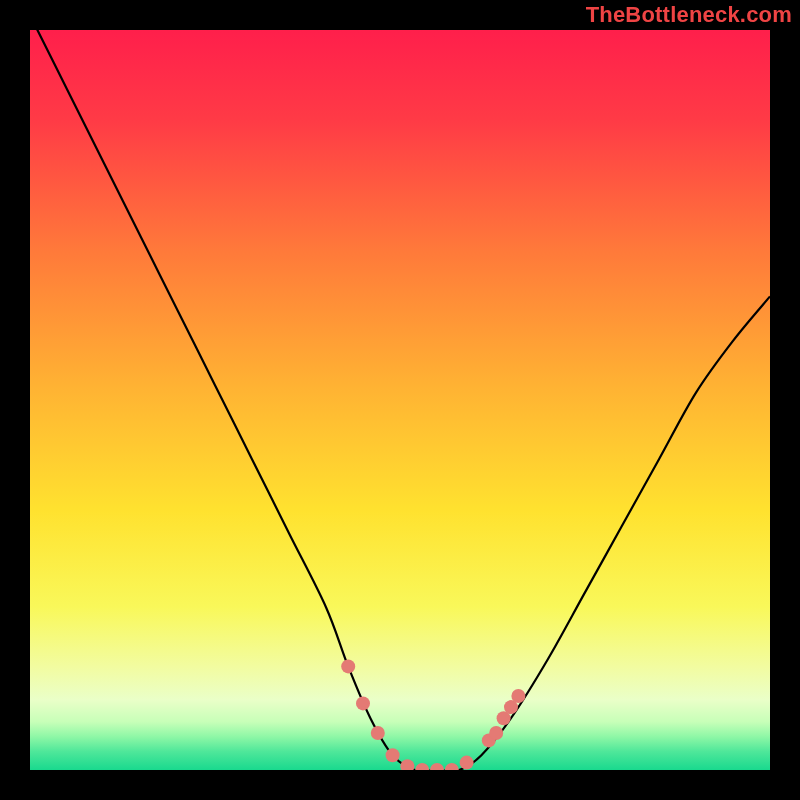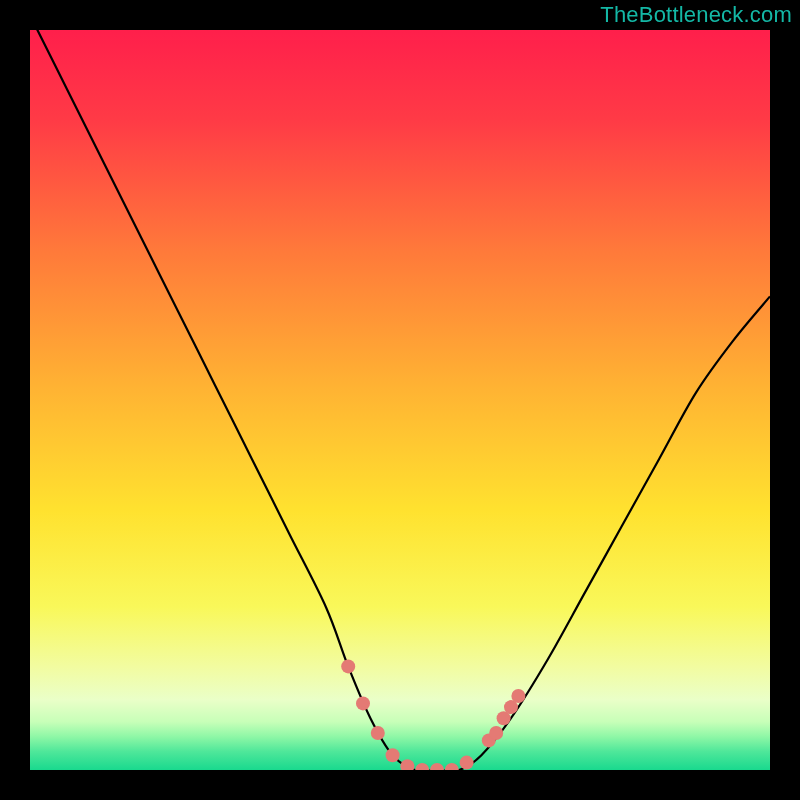--- a/index.html
+++ b/index.html
@@ -16,23 +16,23 @@
     left: 0;
     top: 0;
     width: 800px;
     height: 800px;
     background: #000;
   }
   .watermark {
     position: absolute;
     top: 2px;
     right: 8px;
-    color: #14b8a6;
+    color: #ef4444;
     font-size: 22px;
-    font-weight: 400;
+    font-weight: 700;
     letter-spacing: 0.2px;
     z-index: 10;
   }
   .plot-area {
     position: absolute;
     left: 30px;
     top: 30px;
     width: 740px;
     height: 740px;
     overflow: hidden;

